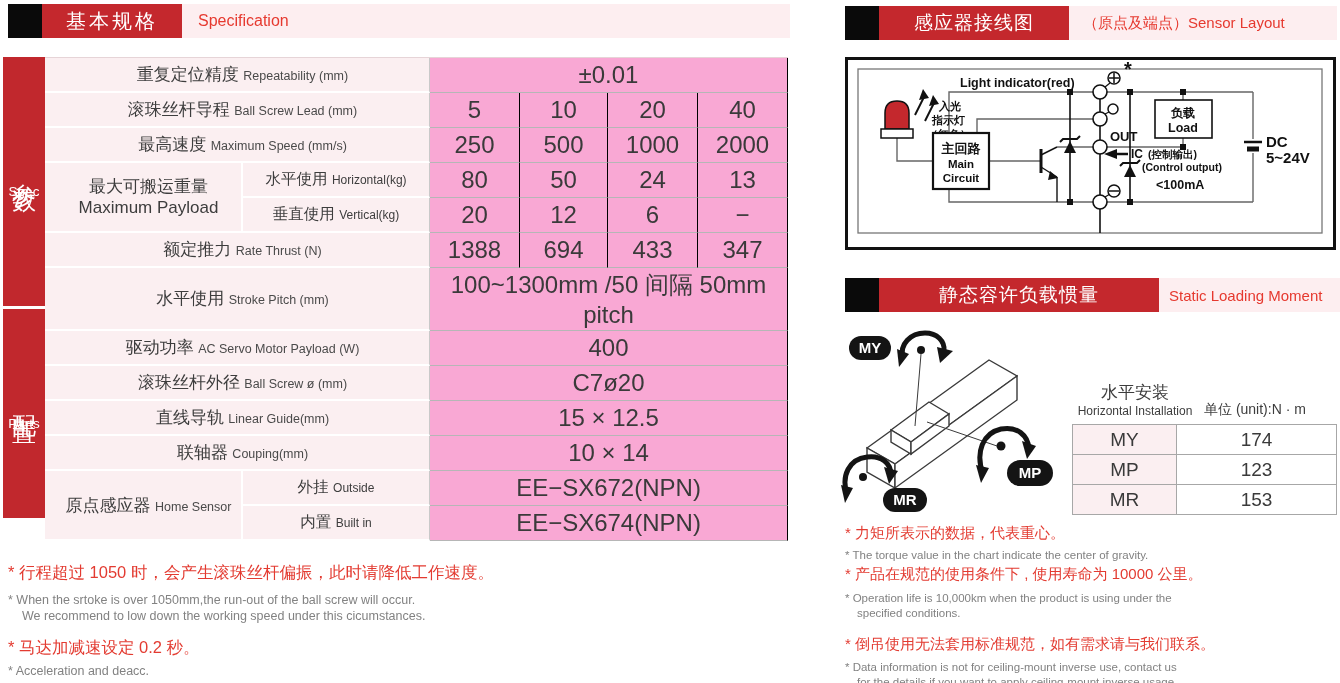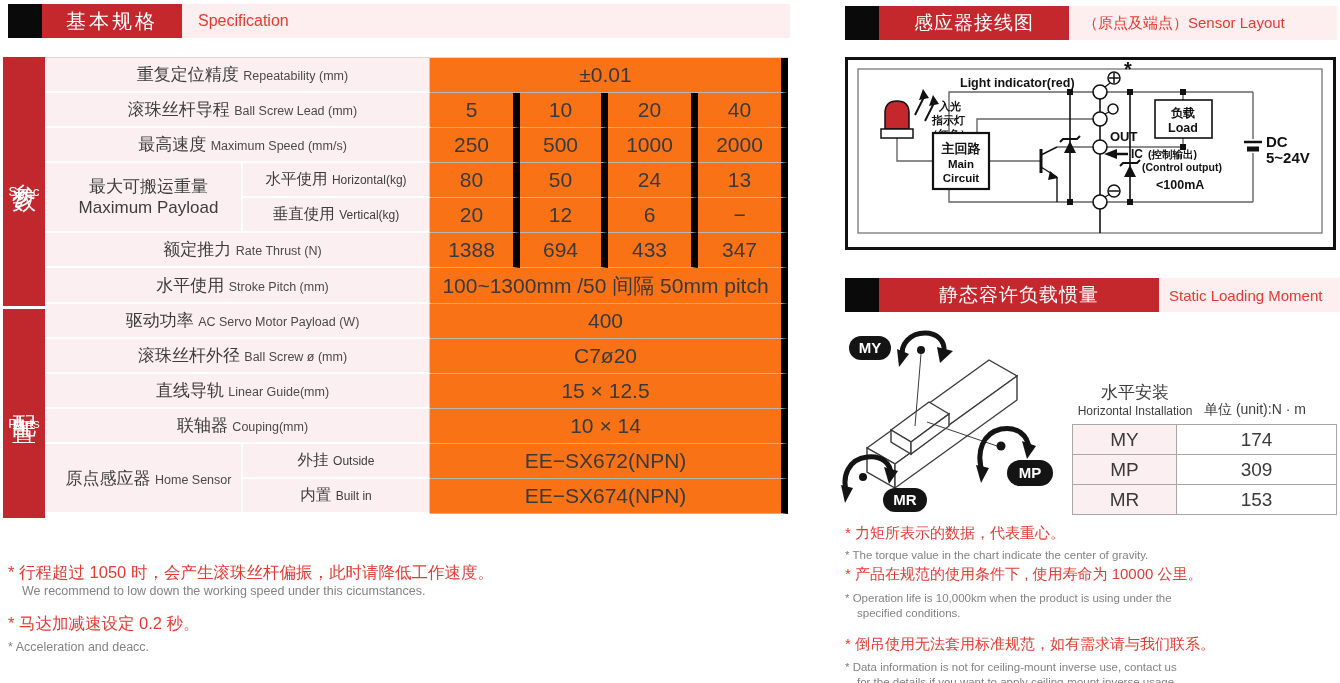--- a/index.html
+++ b/index.html
@@ -23,22 +23,22 @@
   .sb-en{font-size:13.5px;margin-top:8px;}
 
   table.spec{border-collapse:separate;border-spacing:0;table-layout:fixed;width:743px;
              border-top:1px solid #e6d4d7;}
   table.spec td{vertical-align:middle;}
   td.lbl{background:#fbeff1;border-right:2px solid #fff;border-bottom:2px solid #fff;
          padding-left:12px;text-align:center;}
   td.lblv{border-right:1px solid #c9c9c9;}
   td.sub{background:#fbeff1;border-right:1px solid #c9c9c9;border-bottom:2px solid #fff;
          text-align:center;}
-  td.val{background:#f97316;border-right:7px solid #000000;border-bottom:1px solid #b6b6b6;
-         text-align:center;font-size:21px;color:#3a3a3a;}
+  td.val{background:#f9a8d4;border-right:1px solid #000000;border-bottom:1px solid #b6b6b6;
+         text-align:center;font-size:24px;color:#3a3a3a;}
   .cn{font-size:17px;color:#3d3d3d;}
   .en{font-size:12.5px;color:#4a4a4a;}
   .cnbig{font-size:17px;line-height:1.25;}
   .subcn{font-size:15.5px;}
   .suben{font-size:12px;}
   .valwide{font-size:18px;}
 
   
   .note-cn{color:#e33b31;}
   .note-en{color:#828282;font-size:12.5px;line-height:1.25;}
@@ -189,20 +189,21 @@
       <td class="sub">
         <span class="subcn">内置</span>
         <span class="suben">Built in</span></td>
       <td class="val" colspan="4">EE−SX674(NPN)</td>
     </tr>
   </tbody>
     </table>
 
   <div class="abs notes-left" style="left:8px;top:562px;width:640px;">
     <div class="note-cn">* 行程超过 1050 时，会产生滚珠丝杆偏振，此时请降低工作速度。</div>
+    <div class="note-en" style="margin-top:9px;">* When the srtoke is over 1050mm,the run-out of the ball screw will occur.</div>
     <div class="note-en" style="padding-left:14px;">We recommend to low down the working speed under this cicumstances.</div>
     <div class="note-cn" style="margin-top:13px;">*  马达加减速设定 0.2 秒。</div>
     <div class="note-en" style="margin-top:5px;">* Acceleration and deacc.</div>
   </div>
 
   <div class="abs hdr" style="left:845px;top:6px;">
     <div class="hdr-black"></div>
     <div class="hdr-red" style="width:190px;font-size:19px;letter-spacing:1px;">感应器接线图</div>
     <div class="hdr-pink" style="width:254px;font-size:15px;padding-left:14px;">
       <span>（原点及端点）Sensor Layout</span>
@@ -377,21 +378,21 @@
         <col style="width:104px">
         <col style="width:160px">
       </colgroup>
     <tbody>
         <tr>
       <td class="mkey">MY</td>
       <td>174</td>
     </tr>
     <tr>
       <td class="mkey">MP</td>
-      <td>309</td>
+      <td>123</td>
     </tr>
     <tr>
       <td class="mkey">MR</td>
       <td>153</td>
     </tr>
   </tbody>
     </table>
 
   <div class="abs notes-right" style="left:845px;top:524px;width:495px;">
     <div class="note-cn">* 力矩所表示的数据，代表重心。</div>

